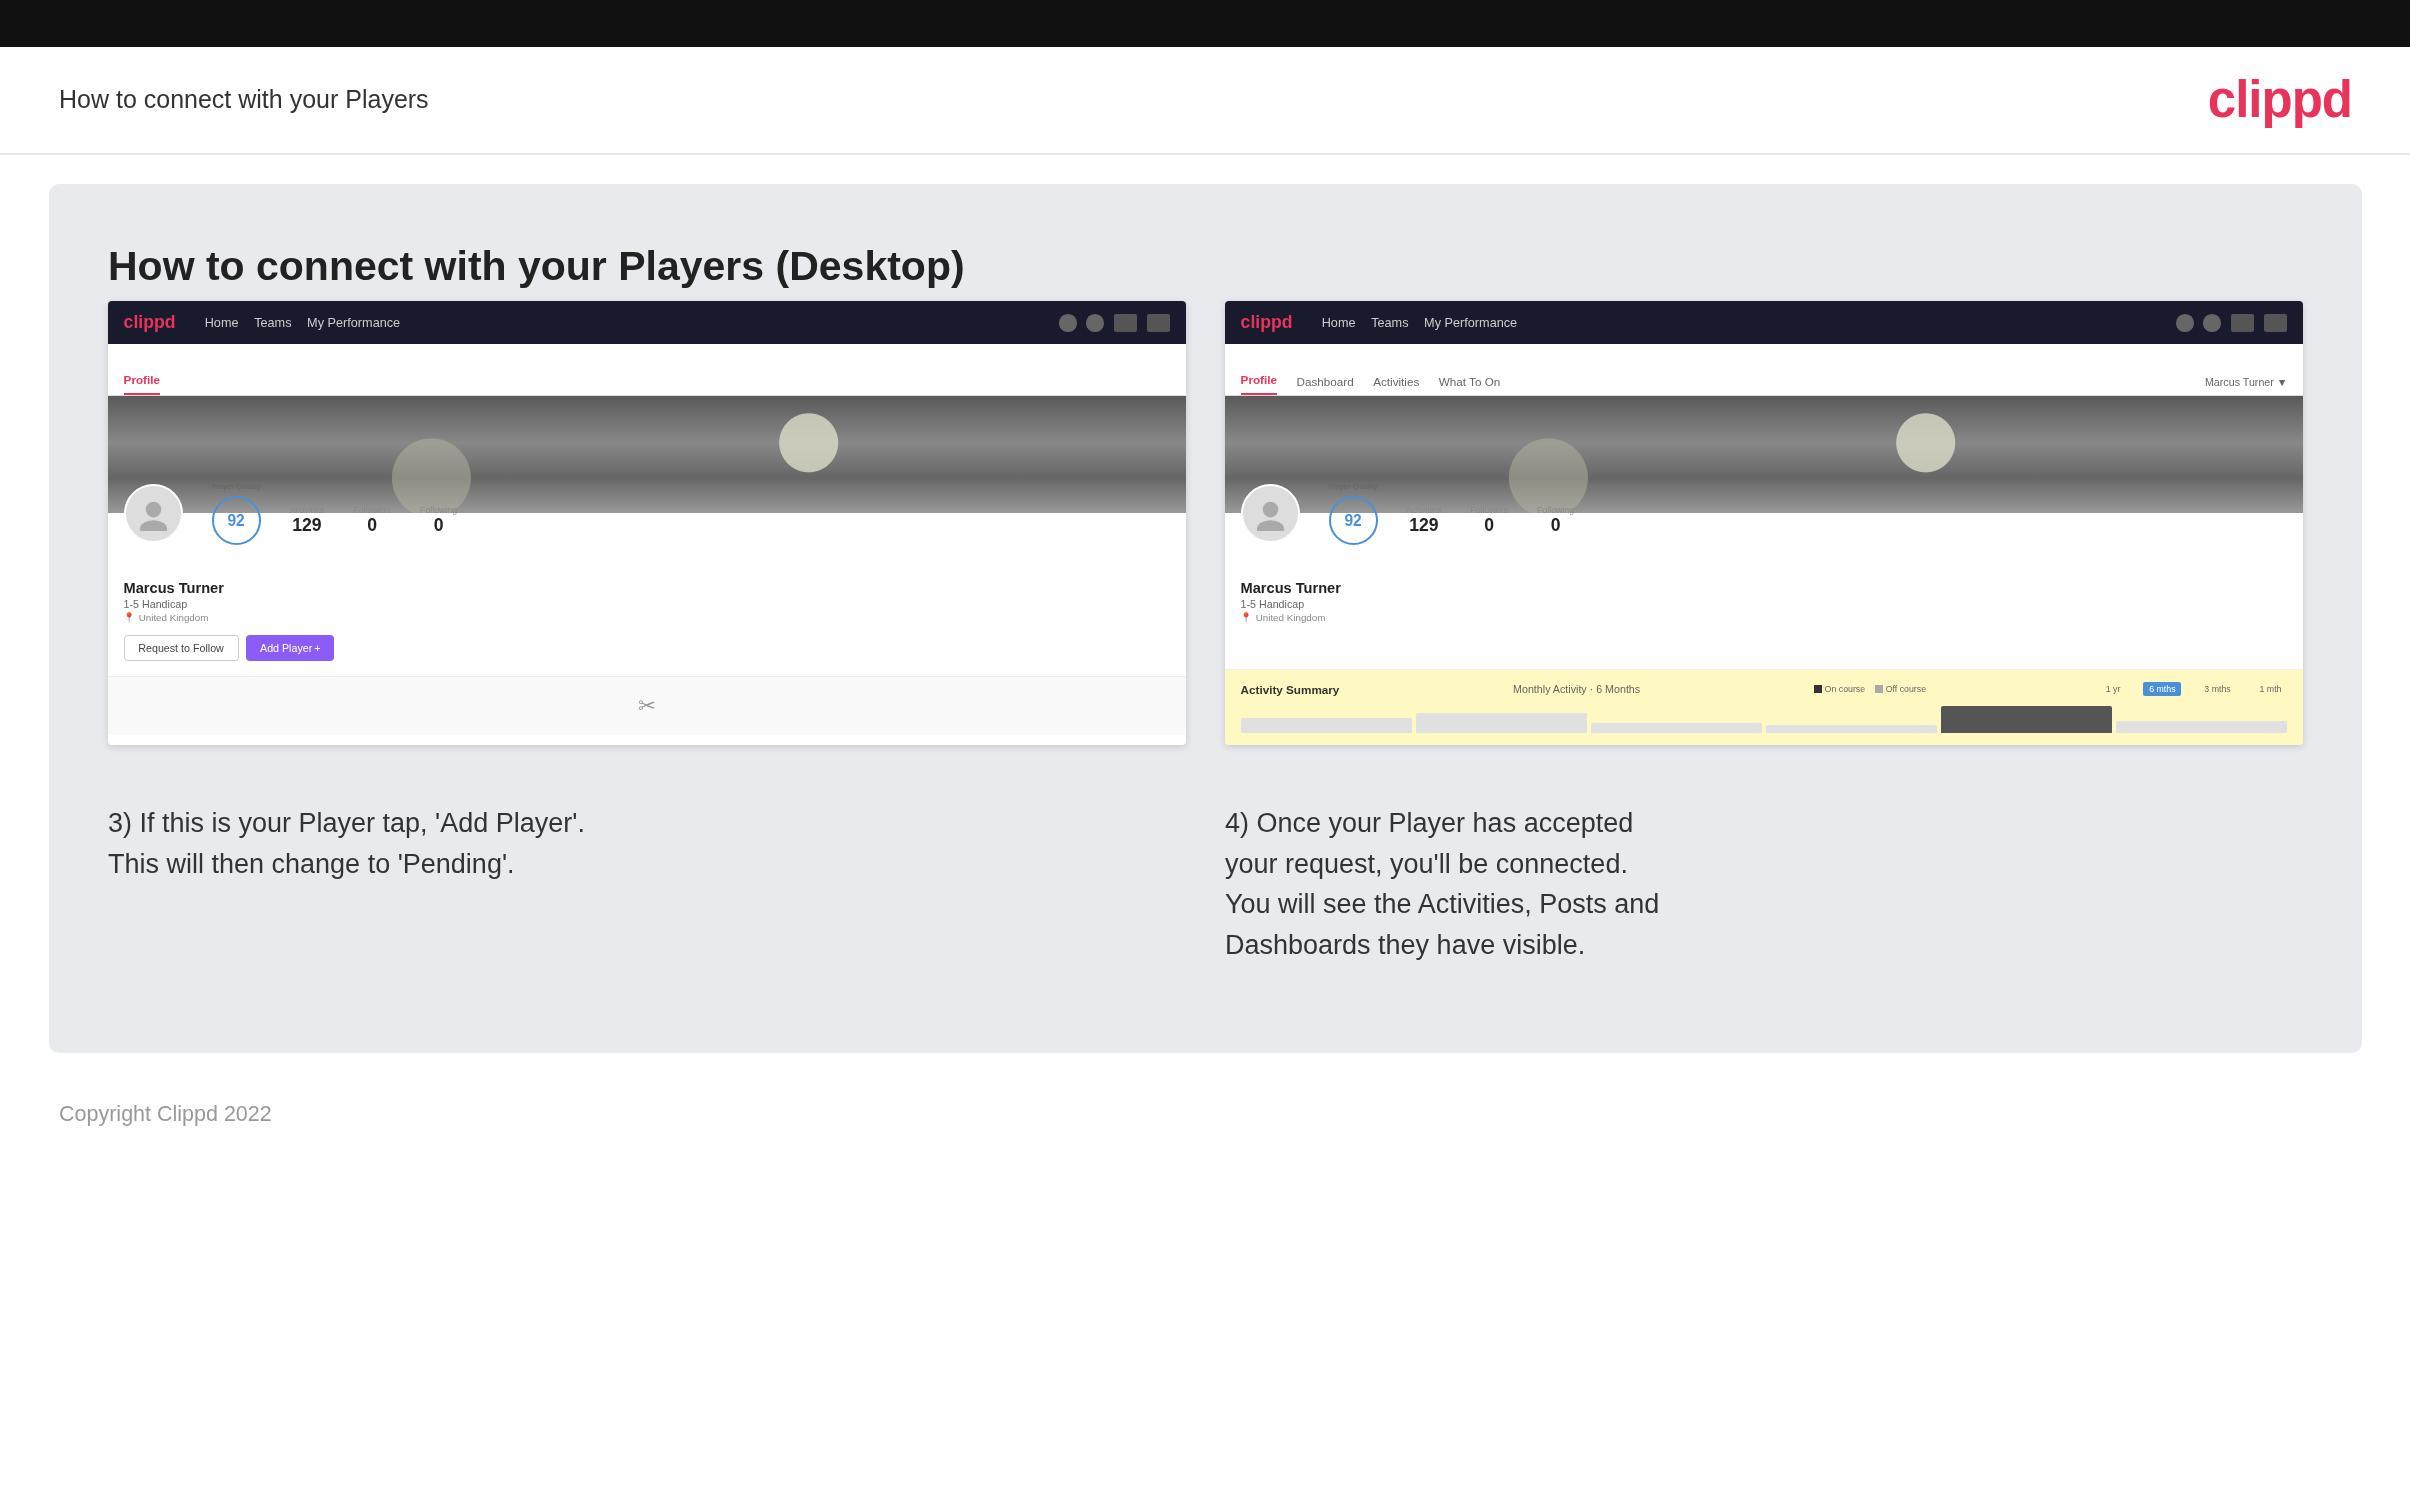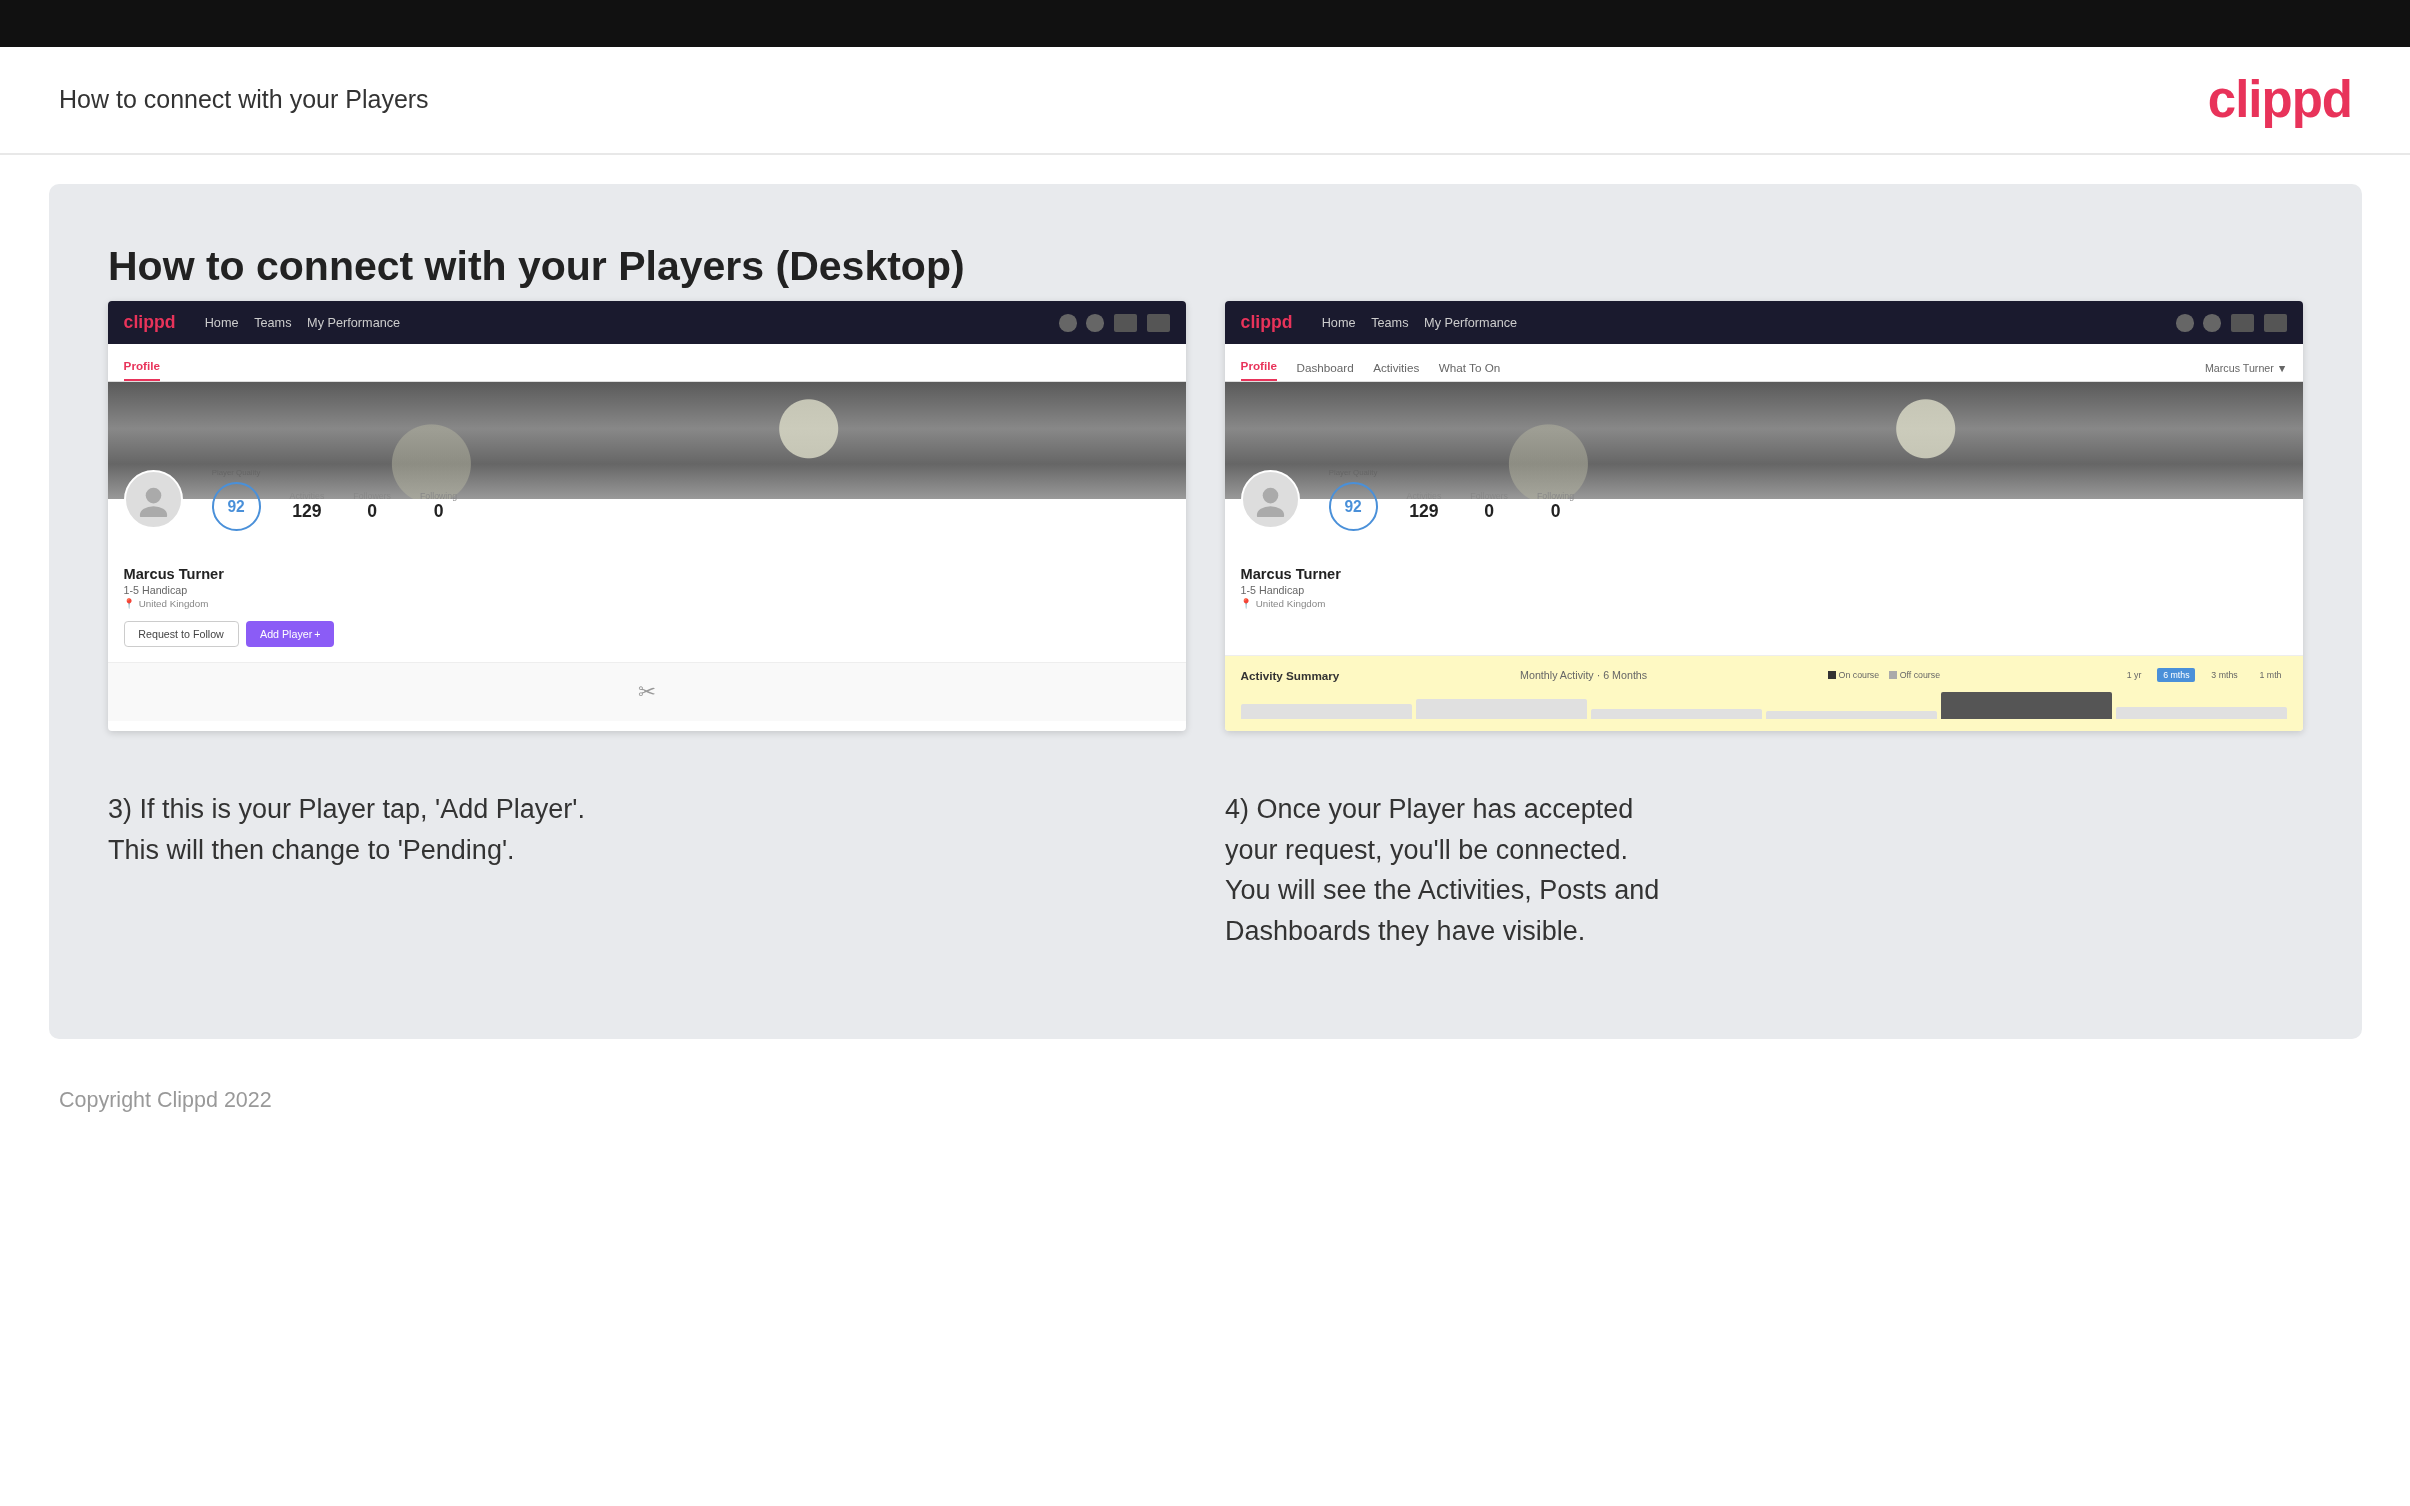--- a/index.html
+++ b/index.html
@@ -116,21 +116,21 @@
       border-radius: 2px;
     }
 
     
     .mock-tabbar {
       background: #fff;
       border-bottom: 1px solid #ddd;
       padding: 0 15.6px;
       display: flex;
       gap: 19.5px;
-      height: 38px;
+      height: 52px;
       align-items: flex-end;
     }
     .mock-tab {
       font-size: 11.7px;
       color: #666;
       padding-bottom: 7.8px;
       cursor: pointer;
     }
     .mock-tab.active {
       color: #e8335a;
@@ -305,21 +305,21 @@
       font-size: 11.7px;
       font-weight: 600;
       color: #333;
     }
     .mock-activity-period {
       font-size: 10.7px;
       color: #666;
     }
     .mock-activity-tabs {
       display: flex;
-      gap: 10px;
+      gap: 17px;
     }
     .mock-period-tab {
       font-size: 8.8px;
       padding: 2px 5.9px;
       border-radius: 2px;
       color: #666;
     }
     .mock-period-tab.active-period {
       background: #4a90d9;
       color: #fff;

